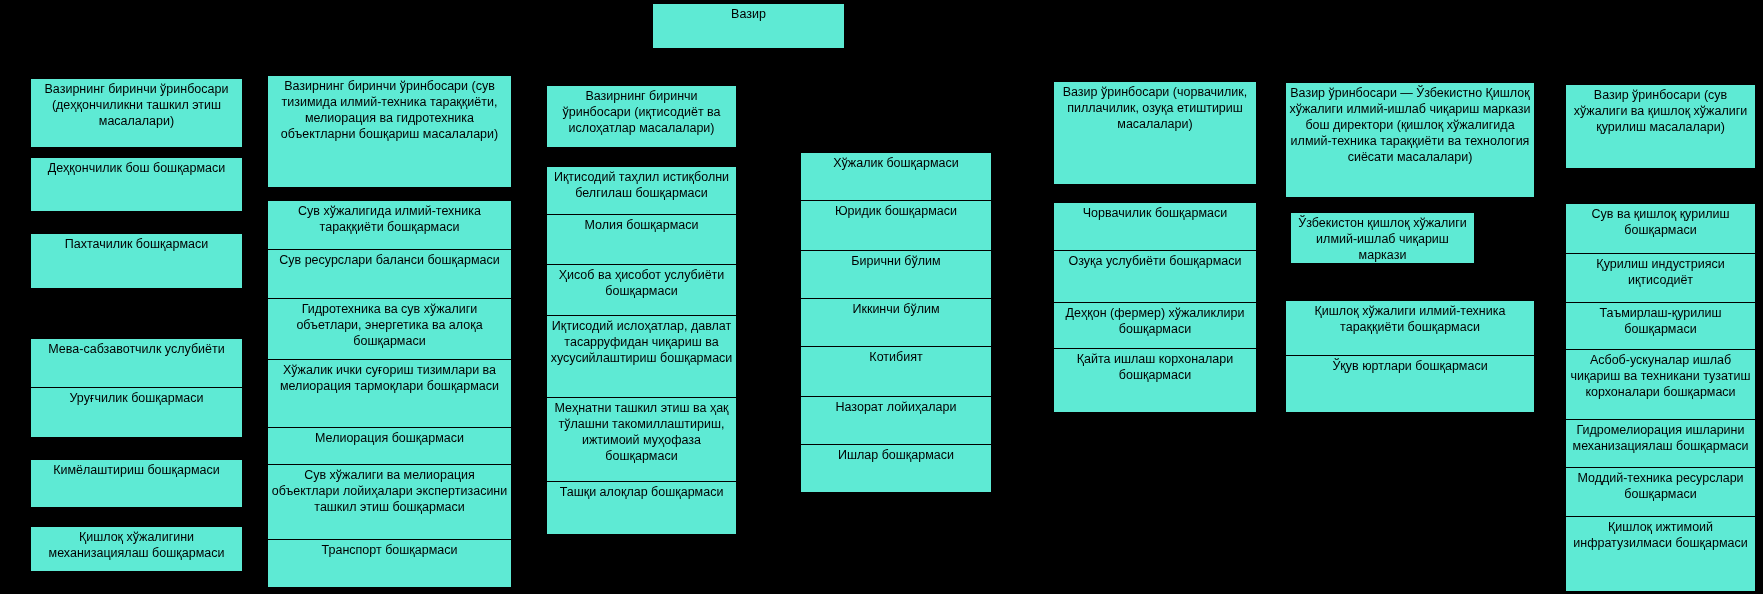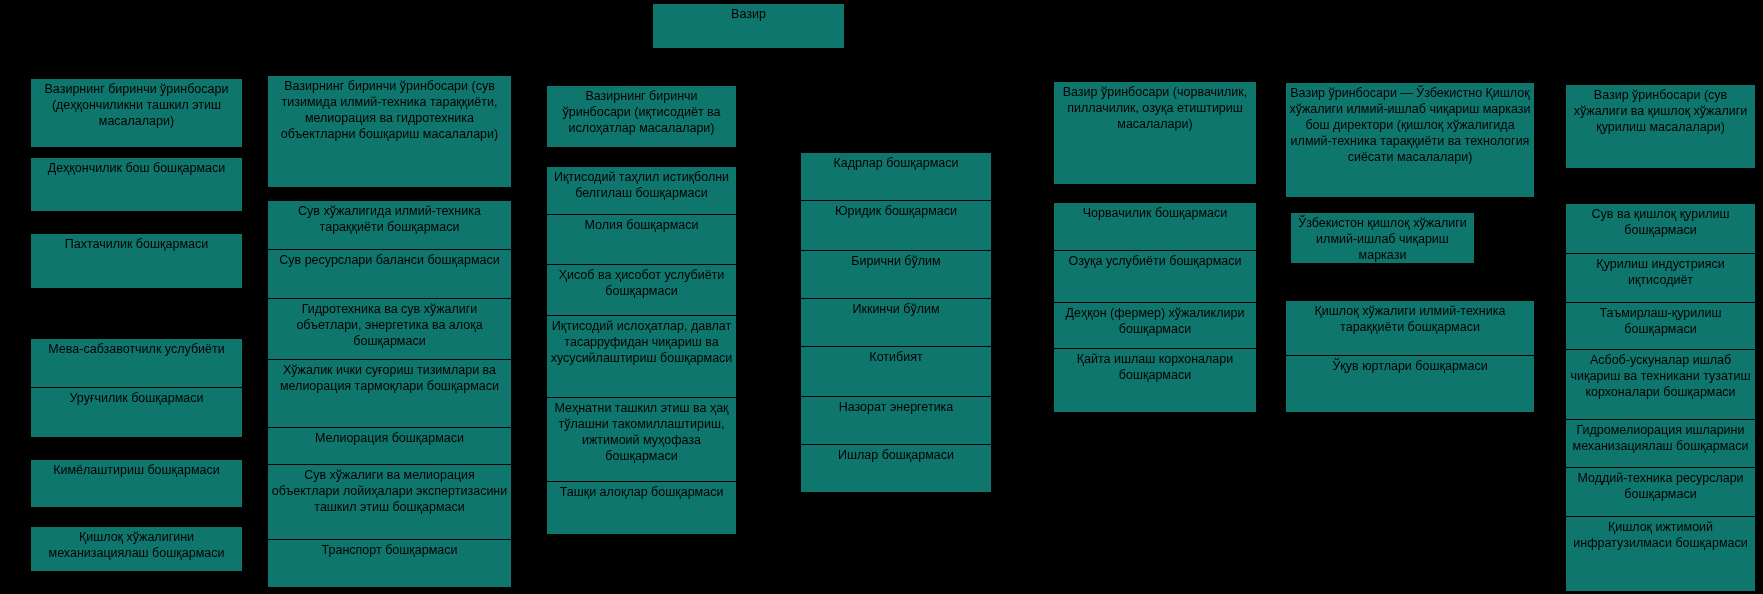--- a/index.html
+++ b/index.html
@@ -11,21 +11,21 @@
     position: relative;
     width: 1763px;
     height: 594px;
     background: #000000;
     overflow: hidden;
     font-family: "Liberation Sans", "DejaVu Sans", sans-serif;
   }
   .box {
     position: absolute;
     box-sizing: border-box;
-    background: #0f766e;
+    background: #5eead4;
     border: 1px solid #000000;
     color: #000000;
     font-size: 12.5px;
     line-height: 16px;
     text-align: center;
     padding: 2px 3px 0 3px;
     overflow: hidden;
   }
 </style>
 </head>
@@ -53,26 +53,26 @@
   <div class="box" style="left:267px; top:539px; width:245px; height:49px">Транспорт бошқармаси</div>
 
   <div class="box" style="left:546px; top:85px; width:191px; height:63px">Вазирнинг биринчи ўринбосари (иқтисодиёт ва ислоҳатлар масалалари)</div>
   <div class="box" style="left:546px; top:166px; width:191px; height:49px">Иқтисодий таҳлил истиқболни белгилаш бошқармаси</div>
   <div class="box" style="left:546px; top:214px; width:191px; height:51px">Молия бошқармаси</div>
   <div class="box" style="left:546px; top:264px; width:191px; height:52px">Ҳисоб ва ҳисобот услубиёти бошқармаси</div>
   <div class="box" style="left:546px; top:397px; width:191px; height:85px">Меҳнатни ташкил этиш ва ҳақ тўлашни такомиллаштириш, ижтимоий муҳофаза бошқармаси</div>
   <div class="box" style="left:546px; top:315px; width:191px; height:83px">Иқтисодий ислоҳатлар, давлат тасарруфидан чиқариш ва хусусийлаштириш бошқармаси</div>
   <div class="box" style="left:546px; top:481px; width:191px; height:54px">Ташқи алоқлар бошқармаси</div>
 
-  <div class="box" style="left:800px; top:152px; width:192px; height:49px">Кадрлар бошқармаси</div>
+  <div class="box" style="left:800px; top:152px; width:192px; height:49px">Хўжалик бошқармаси</div>
   <div class="box" style="left:800px; top:200px; width:192px; height:51px">Юридик бошқармаси</div>
   <div class="box" style="left:800px; top:250px; width:192px; height:49px">Бирични бўлим</div>
   <div class="box" style="left:800px; top:298px; width:192px; height:49px">Иккинчи бўлим</div>
   <div class="box" style="left:800px; top:346px; width:192px; height:51px">Котибият</div>
-  <div class="box" style="left:800px; top:396px; width:192px; height:49px">Назорат энергетика</div>
+  <div class="box" style="left:800px; top:396px; width:192px; height:49px">Назорат лойиҳалари</div>
   <div class="box" style="left:800px; top:444px; width:192px; height:49px">Ишлар бошқармаси</div>
 
   <div class="box" style="left:1053px; top:81px; width:204px; height:104px">Вазир ўринбосари (чорвачилик, пиллачилик, озуқа етиштириш масалалари)</div>
   <div class="box" style="left:1053px; top:202px; width:204px; height:49px">Чорвачилик бошқармаси</div>
   <div class="box" style="left:1053px; top:250px; width:204px; height:53px">Озуқа услубиёти бошқармаси</div>
   <div class="box" style="left:1053px; top:302px; width:204px; height:47px">Деҳқон (фермер) хўжаликлири бошқармаси</div>
   <div class="box" style="left:1053px; top:348px; width:204px; height:65px">Қайта ишлаш корхоналари бошқармаси</div>
 
   <div class="box" style="left:1285px; top:82px; width:250px; height:116px">Вазир ўринбосари — Ўзбекистно Қишлоқ хўжалиги илмий-ишлаб чиқариш маркази бош директори (қишлоқ хўжалигида илмий-техника тараққиёти ва технология сиёсати масалалари)</div>
   <div class="box" style="left:1290px; top:212px; width:185px; height:52px">Ўзбекистон қишлоқ хўжалиги илмий-ишлаб чиқариш маркази</div>

